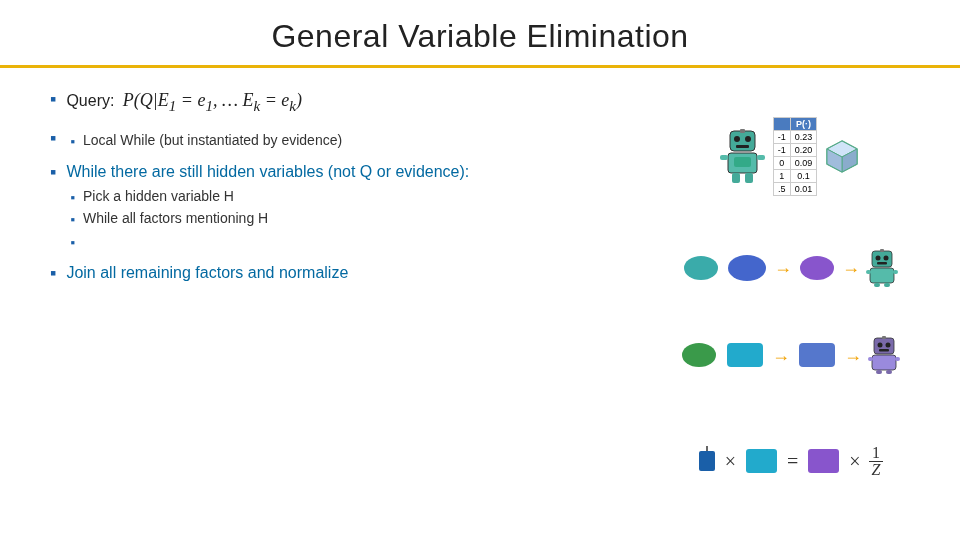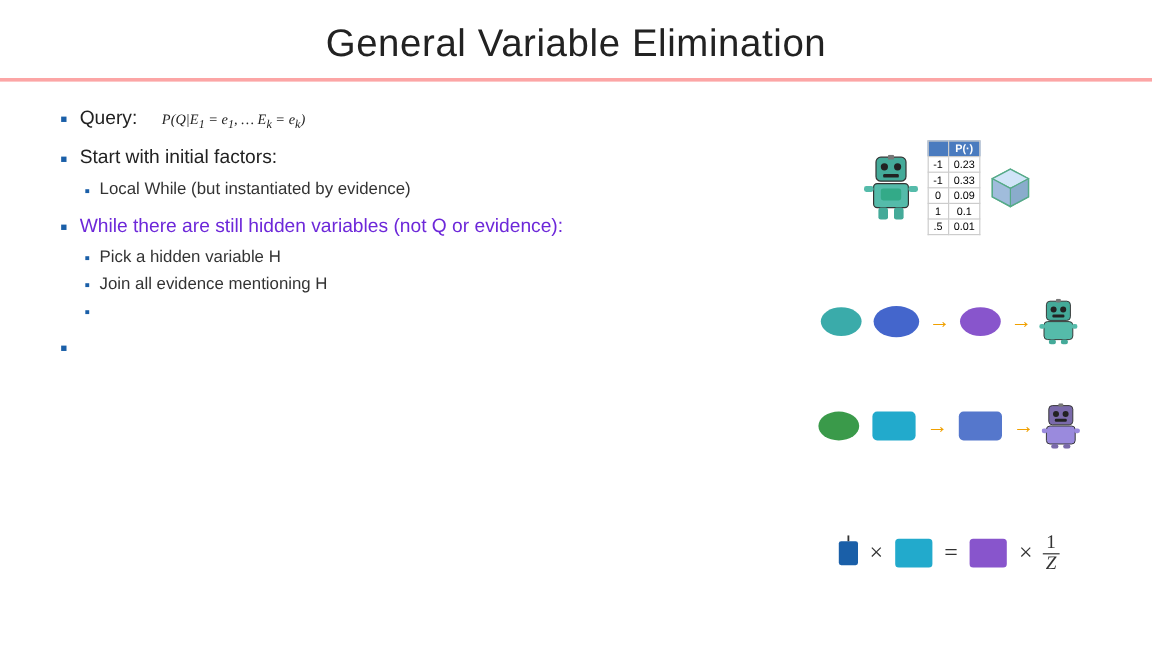--- a/index.html
+++ b/index.html
@@ -13,21 +13,21 @@
 
     .slide {
       width: 960px;
       height: 540px;
       display: flex;
       flex-direction: column;
     }
 
     .header {
       padding: 18px 40px 10px 40px;
-      border-bottom: 3px solid #fca5a5;
+      border-bottom: 3px solid #eab308;
     }
 
     .header h1 {
       font-size: 32px;
       font-weight: 400;
       color: #222;
       text-align: center;
       letter-spacing: 0.5px;
     }
 
@@ -90,29 +90,29 @@
     }
 
     .sub-bullet-icon {
       color: #1a5fa8;
       font-size: 13px;
       margin-top: 2px;
       flex-shrink: 0;
     }
 
     .highlighted-blue {
-      color: #6d28d9;
+      color: #0369a1;
     }
 
     .math-formula {
       display: inline-block;
       font-family: 'Times New Roman', Times, serif;
       font-style: italic;
-      font-size: 12px;
-      margin-left: 16px;
+      font-size: 18px;
+      margin-left: 4px;
     }
 
     .cpt-table {
       border-collapse: collapse;
       font-size: 9px;
       background: white;
       border: 1px solid #aaa;
       margin-left: auto;
     }
 
@@ -172,52 +172,52 @@
           <span>Query:</span>
           <span class="math-formula">
             <i>P</i>(<i>Q</i>|<i>E</i><sub>1</sub> = <i>e</i><sub>1</sub>, … <i>E<sub>k</sub></i> = <i>e<sub>k</sub></i>)
           </span>
         </span>
       </div>
 
       <div class="bullet-item">
         <span class="bullet-icon">▪</span>
         <span class="bullet-text">
-          <span>Start with initial factors:</span>
           <div class="sub-bullets">
             <div class="sub-bullet">
               <span class="sub-bullet-icon">▪</span>
               <span>Local While (but instantiated by evidence)</span>
             </div>
           </div>
         </span>
       </div>
 
       <div class="bullet-item">
         <span class="bullet-icon">▪</span>
         <span class="bullet-text">
           <span class="highlighted-blue">While there are still hidden variables (not Q or evidence):</span>
           <div class="sub-bullets">
             <div class="sub-bullet">
               <span class="sub-bullet-icon">▪</span>
               <span>Pick a hidden variable H</span>
             </div>
             <div class="sub-bullet">
               <span class="sub-bullet-icon">▪</span>
-              <span>Join all evidence mentioning H</span>
+              <span>While all factors mentioning H</span>
             </div>
             <div class="sub-bullet">
               <span class="sub-bullet-icon">▪</span>
             </div>
           </div>
         </span>
       </div>
 
       <div class="bullet-item">
         <span class="bullet-icon">▪</span>
+        <span class="bullet-text highlighted-blue">Join all remaining factors and normalize</span>
       </div>
 
     </div>
 
     <div class="right-col">
 
       <div style="display:flex; align-items:center; gap:8px; margin-top:5px;">
 
         <svg width="45" height="55" viewBox="0 0 45 55">
 
@@ -242,21 +242,21 @@
               <tr class="header-row">
             <td></td>
             <td>P(·)</td>
           </tr>
           <tr>
                 <td>-1</td>
                 <td>0.23</td>
               </tr>
           <tr>
                 <td>-1</td>
-                <td>0.33</td>
+                <td>0.20</td>
               </tr>
           <tr>
                 <td>0</td>
                 <td>0.09</td>
               </tr>
           <tr>
                 <td>1</td>
                 <td>0.1</td>
               </tr>
           <tr>

